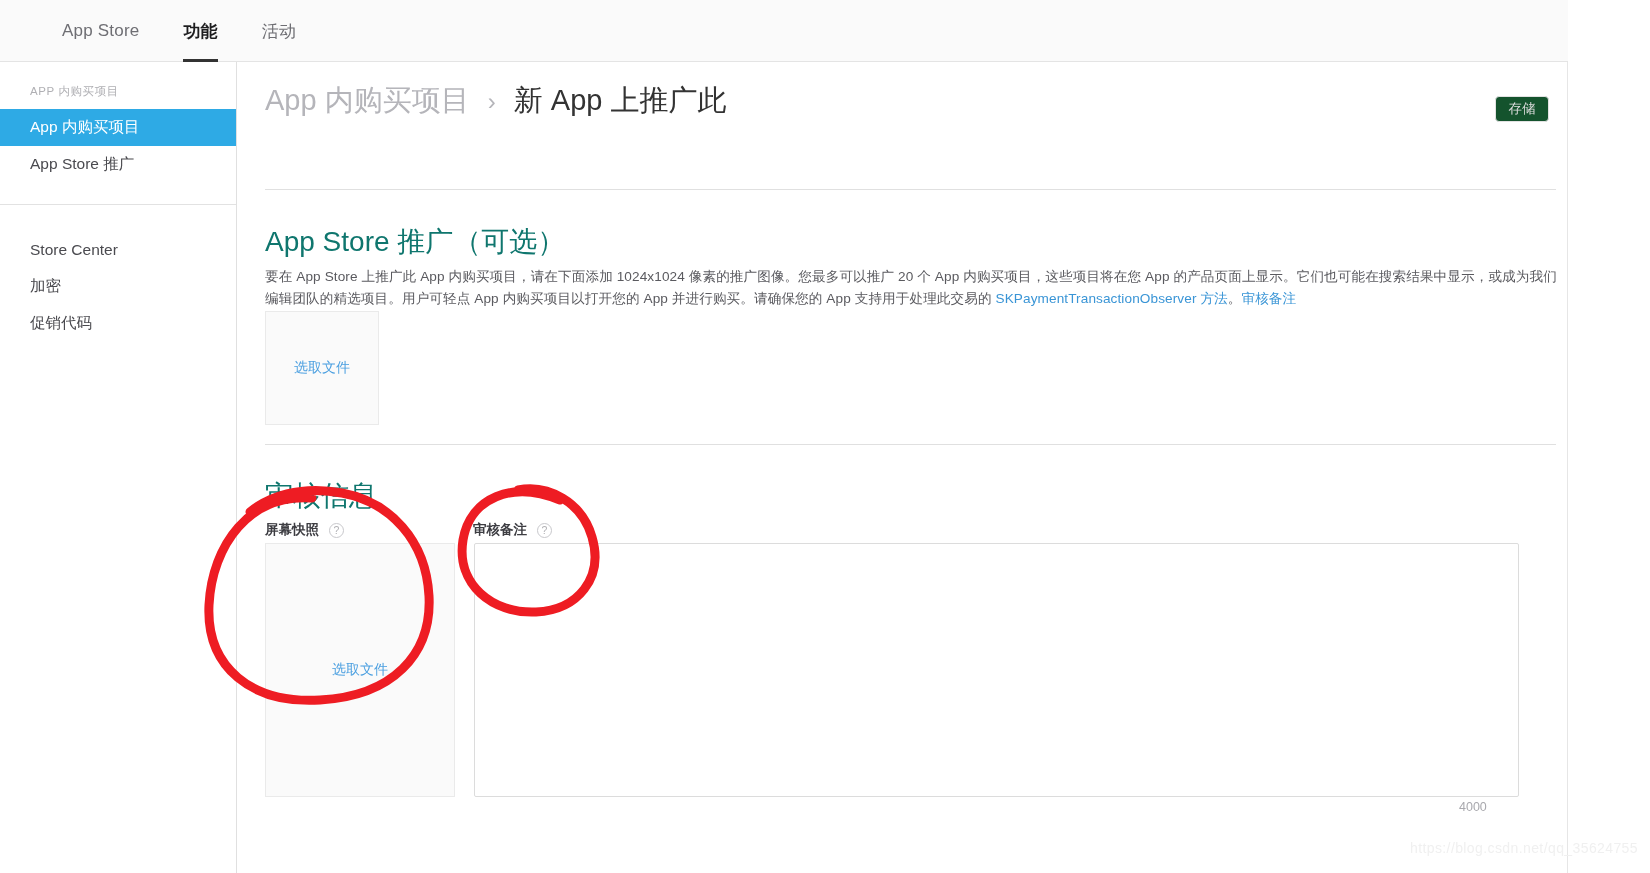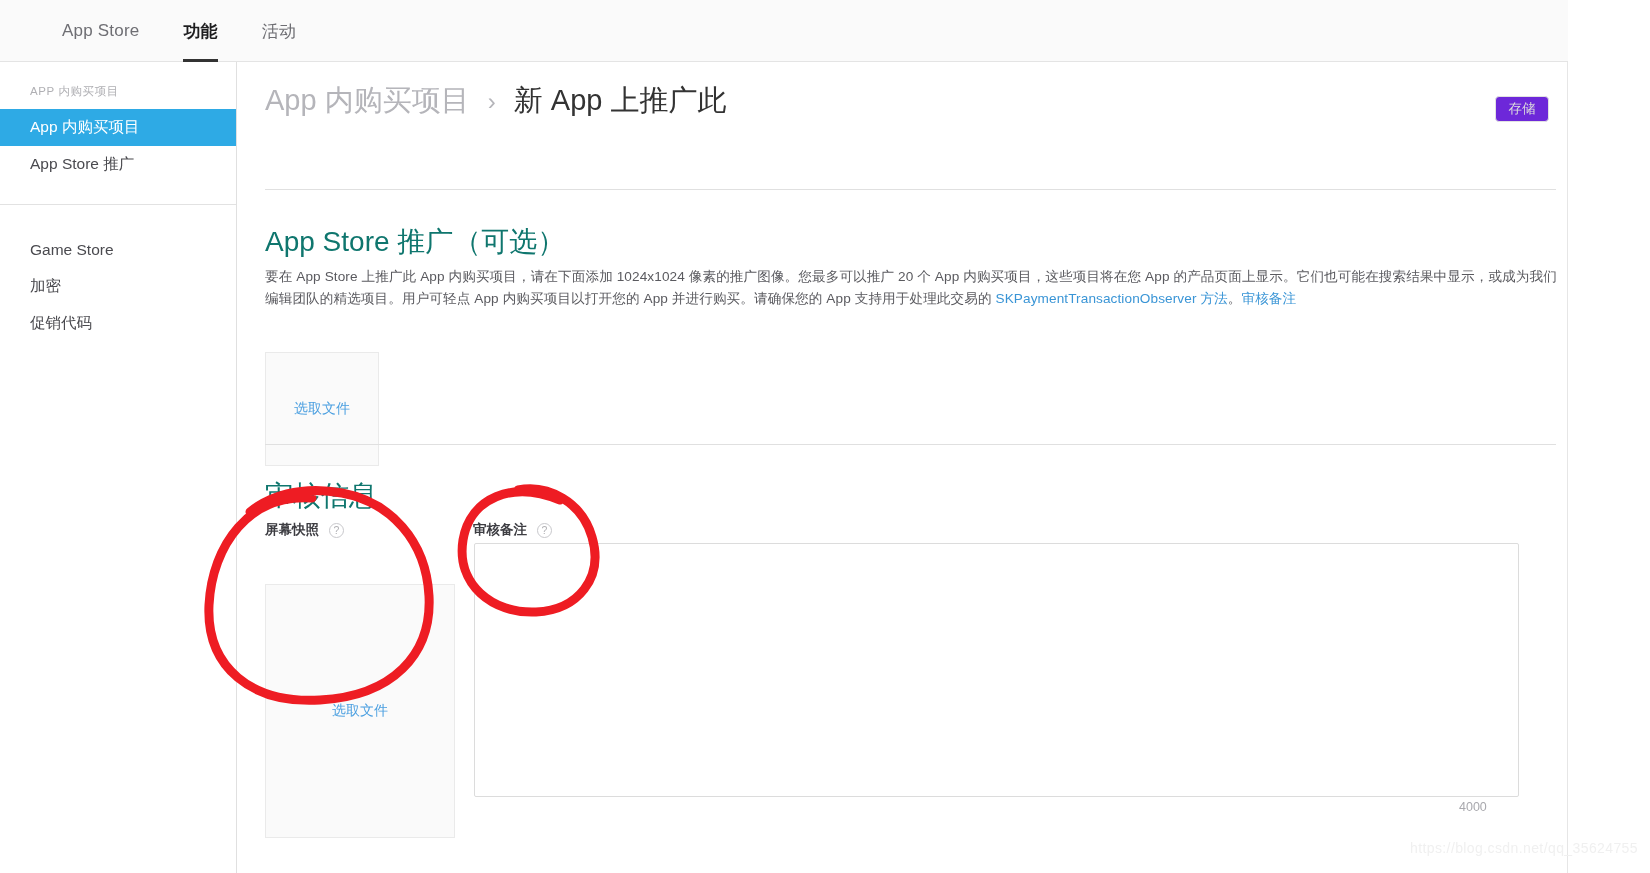--- a/index.html
+++ b/index.html
@@ -77,21 +77,21 @@
   }
   .bc-parent { color: #b5b5ba; cursor: pointer; }
   .bc-sep { color: #b5b5ba; margin: 0 10px; font-size: 24px; }
   .bc-current { color: #333; }
 
   .save-btn {
     position: absolute; right: 18px; top: 34px;
     width: 54px; height: 26px;
     border: 1px solid #e2e2e2;
     border-radius: 4px;
-    background: #6d28d9;
+    background: #14532d;
     color: #dcdcdc;
     font-size: 13.5px;
     display: flex; align-items: center; justify-content: center;
     cursor: default;
   }
 
   .hr-top {
     position: absolute; left: 28px; top: 127px; width: 1291px; height: 1px;
     background: #e0e0e0;
   }
@@ -111,21 +111,20 @@
     letter-spacing: .1px;
   }
   .promo-desc a { color: #3a95d6; text-decoration: none; cursor: pointer; }
 
   .file-box {
     position: absolute;
     background: #fafafa;
     border: 1px solid #eaeaea;
     display: flex; align-items: center; justify-content: center;
     cursor: pointer;
-    margin-top: 41px;
   }
   .file-box .pick {
     color: #4a9fe0; font-size: 14px;
   }
   #promo-file-box { left: 28px; top: 249px; width: 114px; height: 114px; }
 
   .hr-mid {
     position: absolute; left: 28px; top: 382px; width: 1291px; height: 1px;
     background: #e0e0e0;
   }
@@ -207,21 +206,21 @@
       <span>App 内购买项目</span>
     </div>
     <div class="side-item">
       <span>App Store 推广</span>
     </div>
 
     <div class="side-divider"></div>
 
     <div class="side-group-2">
       <div class="side-item">
-        <span>Game Store</span>
+        <span>Store Center</span>
       </div>
       <div class="side-item">
         <span>加密</span>
       </div>
       <div class="side-item">
         <span>促销代码</span>
       </div>
     </div>
   </div>
 

